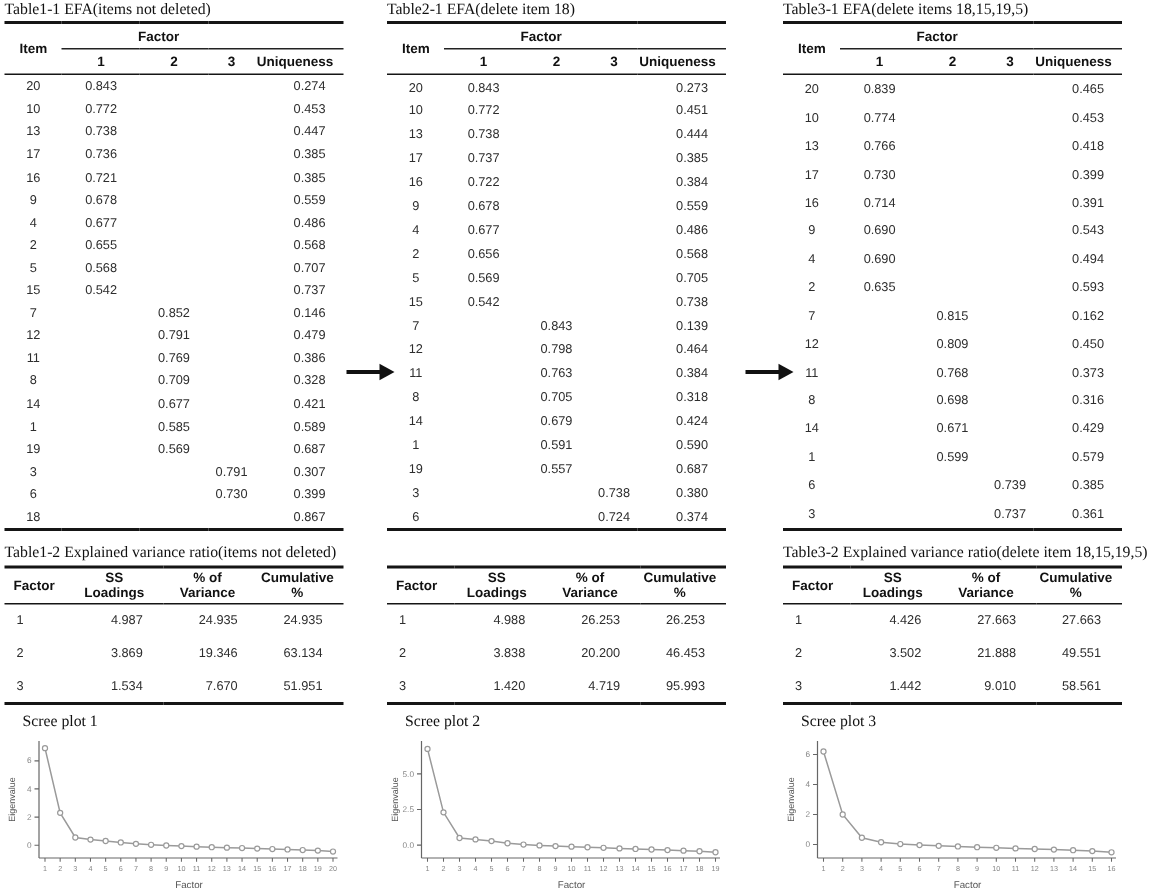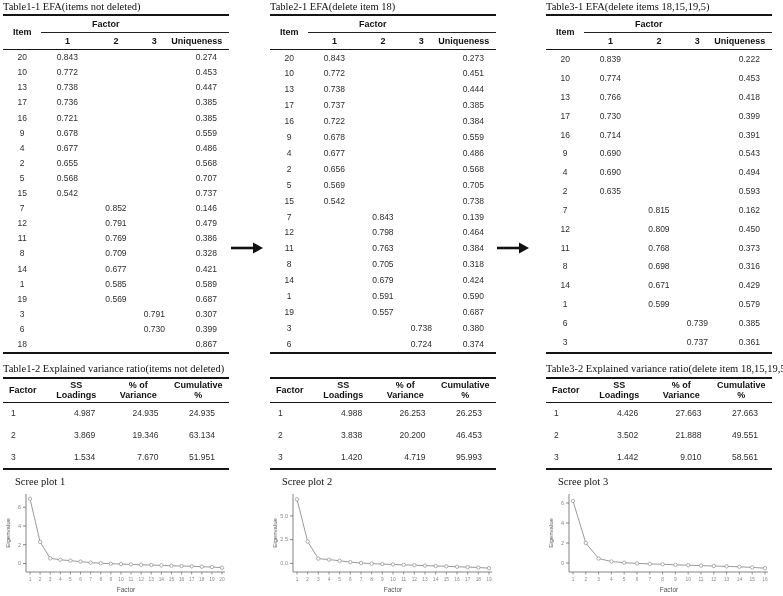--- a/index.html
+++ b/index.html
@@ -312,21 +312,21 @@
         <circle cx="158.3684210526316" cy="78.37037037037037" r="1.7" fill="#ffffff" stroke="#9a9a9a" stroke-width="0.8"></circle>
         <circle cx="168.4736842105263" cy="78.74567901234568" r="1.7" fill="#ffffff" stroke="#9a9a9a" stroke-width="0.8"></circle>
         <circle cx="178.57894736842104" cy="79.02716049382715" r="1.7" fill="#ffffff" stroke="#9a9a9a" stroke-width="0.8"></circle>
         <circle cx="188.68421052631578" cy="79.30864197530865" r="1.7" fill="#ffffff" stroke="#9a9a9a" stroke-width="0.8"></circle>
         <circle cx="198.78947368421052" cy="79.68395061728395" r="1.7" fill="#ffffff" stroke="#9a9a9a" stroke-width="0.8"></circle>
         <circle cx="208.89473684210526" cy="80.05925925925926" r="1.7" fill="#ffffff" stroke="#9a9a9a" stroke-width="0.8"></circle>
         <circle cx="219" cy="80.71604938271605" r="1.7" fill="#ffffff" stroke="#9a9a9a" stroke-width="0.8"></circle>
       </svg></div>
 </div>
 
-<div class="panel" style="left:270px">
+<div class="panel" style="left:258px">
   <div class="sec-title efa-title">Table2-1 EFA(delete item 18)</div>
   <table class="efa">
     <colgroup>
         <col style="width:17%">
         <col style="width:23%">
         <col style="width:20%">
         <col style="width:14%">
         <col style="width:26%">
       </colgroup>
     <thead>
@@ -580,21 +580,21 @@
         <circle cx="155" cy="78.585" r="1.7" fill="#ffffff" stroke="#9a9a9a" stroke-width="0.8"></circle>
         <circle cx="165.66666666666666" cy="78.965" r="1.7" fill="#ffffff" stroke="#9a9a9a" stroke-width="0.8"></circle>
         <circle cx="176.33333333333334" cy="79.345" r="1.7" fill="#ffffff" stroke="#9a9a9a" stroke-width="0.8"></circle>
         <circle cx="187" cy="79.725" r="1.7" fill="#ffffff" stroke="#9a9a9a" stroke-width="0.8"></circle>
         <circle cx="197.66666666666666" cy="80.105" r="1.7" fill="#ffffff" stroke="#9a9a9a" stroke-width="0.8"></circle>
         <circle cx="208.33333333333331" cy="80.485" r="1.7" fill="#ffffff" stroke="#9a9a9a" stroke-width="0.8"></circle>
         <circle cx="219" cy="81.15" r="1.7" fill="#ffffff" stroke="#9a9a9a" stroke-width="0.8"></circle>
       </svg></div>
 </div>
 
-<div class="panel" style="left:546px">
+<div class="panel" style="left:522px">
   <div class="sec-title efa-title">Table3-1 EFA(delete items 18,15,19,5)</div>
   <table class="efa">
     <colgroup>
         <col style="width:17%">
         <col style="width:23%">
         <col style="width:20%">
         <col style="width:14%">
         <col style="width:26%">
       </colgroup>
     <thead>
@@ -609,21 +609,21 @@
         <th class="f-h">3</th>
         <th class="u-h">Uniqueness</th>
       </tr>
     </thead>
     <tbody>
         <tr>
           <td class="c0">20</td>
           <td class="c1">0.839</td>
           <td class="c2"></td>
           <td class="c3"></td>
-          <td class="c4">0.222</td>
+          <td class="c4">0.465</td>
         </tr>
         <tr>
           <td class="c0">10</td>
           <td class="c1">0.774</td>
           <td class="c2"></td>
           <td class="c3"></td>
           <td class="c4">0.453</td>
         </tr>
         <tr>
           <td class="c0">13</td>

